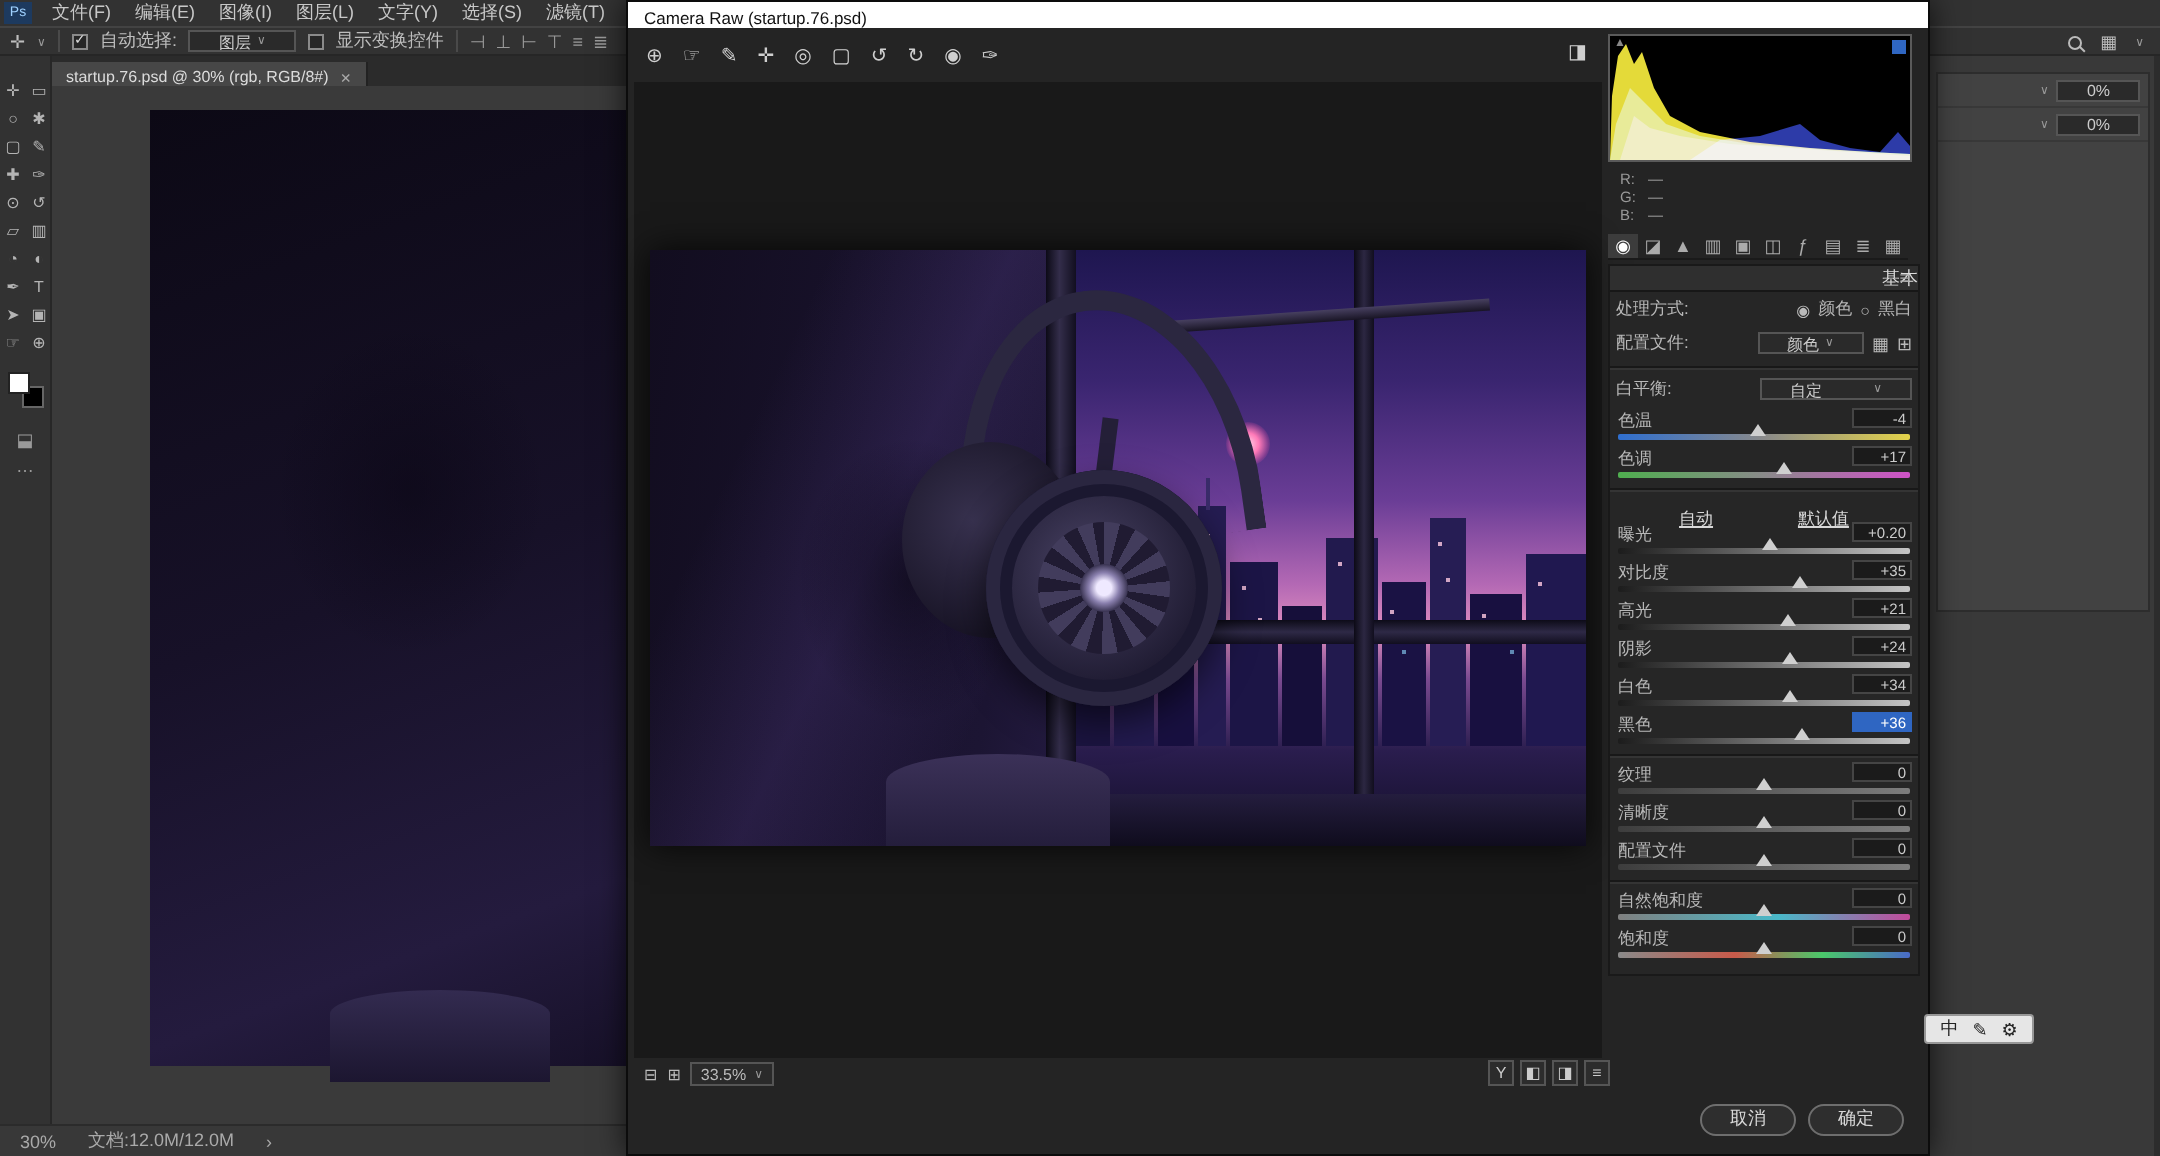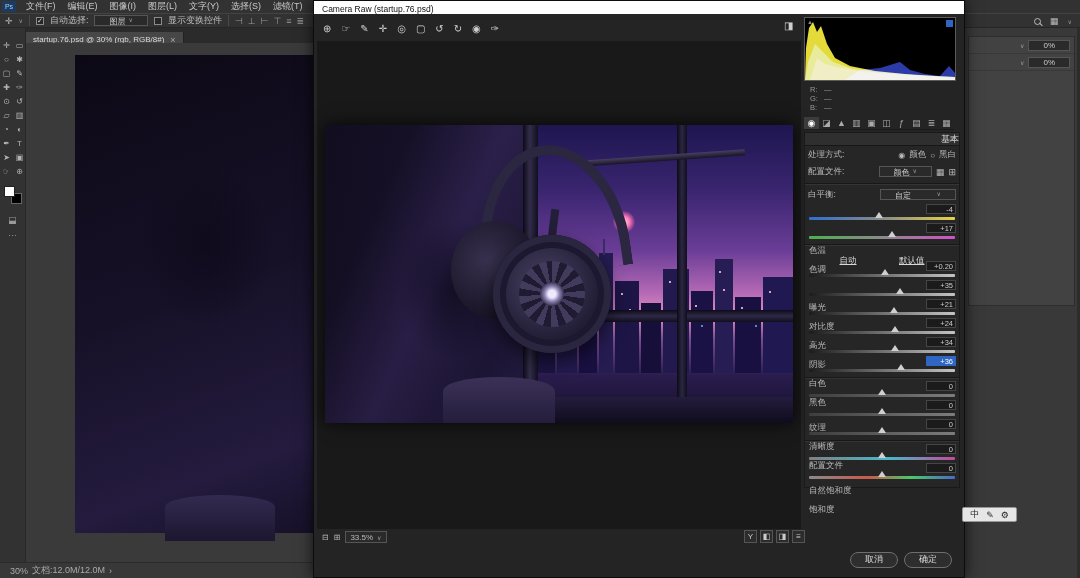--- a/index.html
+++ b/index.html
@@ -45,21 +45,21 @@
   .canvas { position:absolute; left:26px; top:43px; width:287px; height:519px; background:#3a3a3a; overflow:hidden; z-index:1; }
   .doc-image { position:absolute; left:49px; top:12px; width:410px; height:478px;
     background:linear-gradient(160deg,#0c0915 0%,#171128 45%,#241b3e 75%,#0e0a1a 100%); }
   .doc-shadow { position:absolute; left:40px; top:80px; width:180px; height:220px; border-radius:50%;
     background:radial-gradient(closest-side, rgba(10,6,20,.55), transparent 75%); }
   .doc-pedestal { position:absolute; left:90px; bottom:-8px; width:110px; height:46px;
     background:linear-gradient(180deg,#332b50,#1c1630); border-radius:55px 55px 0 0/12px 12px 0 0; }
 
   .statusbar { position:absolute; left:0; bottom:0; width:313px; height:16px; background:#383838;
     border-top:1px solid #2b2b2b; color:#aaa; font-size:9px; display:flex; align-items:center;
-    gap:4px; padding-left:10px; z-index:1; }
+    gap:16px; padding-left:10px; z-index:1; }
 
   
   .ps-right { position:absolute; left:965px; top:28px; width:115px; bottom:0; background:#393939; z-index:1; }
   .ps-panel { position:absolute; left:3px; top:8px; right:5px; height:270px; background:#424242; border:1px solid #2d2d2d; }
   .ps-panel-row { display:flex; align-items:center; justify-content:flex-end; gap:4px; height:17px;
     padding:0 4px; border-bottom:1px solid #383838; color:#bbb; font-size:8px; }
   .ps-scroll { position:absolute; right:0; top:0; bottom:0; width:3px; background:#2c2c2c; }
 
   
   .cr-dialog { position:absolute; left:313px; top:0; width:652px; height:578px; background:#242424;
@@ -135,21 +135,21 @@
     color:#ddd; font-size:9px; text-align:right; line-height:13px; }
   .panel-menu { position:absolute; right:4px; top:0; color:#aaa; }
   .prow { position:relative; height:17px; font-size:8.5px; color:#b8b8b8; padding:3px 3px 0 3px; }
   .prow .right { position:absolute; right:3px; top:3px; display:flex; align-items:center; gap:4px; }
   .radio { font-size:8px; color:#bbb; }
   .divider { height:4px; border-bottom:1px solid #181818; box-shadow:0 1px 0 #343434; margin-bottom:2px; }
   .links-row { height:13px; text-align:center; padding-top:2px; }
   .link { color:#d8d8d8; font-size:8.5px; text-decoration:underline; margin:0 19px; }
 
   .srow { position:relative; height:19px; font-size:8.5px; color:#b8b8b8; }
-  .slabel { position:absolute; left:4px; top:2px;margin-top:40px; }
+  .slabel { position:absolute; left:4px; top:2px; }
   .val { position:absolute; right:3px; top:1px; width:30px; height:10px; line-height:10px;
     background:#1b1b1b; border:1px solid #454545; color:#ccc; font-size:7.5px; text-align:right; padding-right:2px; }
   .val.hl { background:var(--accent,#2f66c2); border-color:var(--accent,#2f66c2); color:#fff; }
   .track { position:absolute; left:4px; right:4px; top:14px; height:3px; background:#555; border-radius:1px; }
   .thumb { position:absolute; top:-5px; width:0; height:0; border-left:4px solid transparent;
     border-right:4px solid transparent; border-bottom:6px solid #cfcfcf; transform:translateX(-4px); }
   .track-temp { background:linear-gradient(90deg,#2f6fd0,#8a8a8a 50%,#e4d34a); }
   .track-tint { background:linear-gradient(90deg,#4fae4f,#8a8a8a 50%,#d052c8); }
   .track-tone { background:linear-gradient(90deg,#1c1c1c,#c4c4c4); }
   .track-flat { background:linear-gradient(90deg,#3d3d3d,#7d7d7d); }

